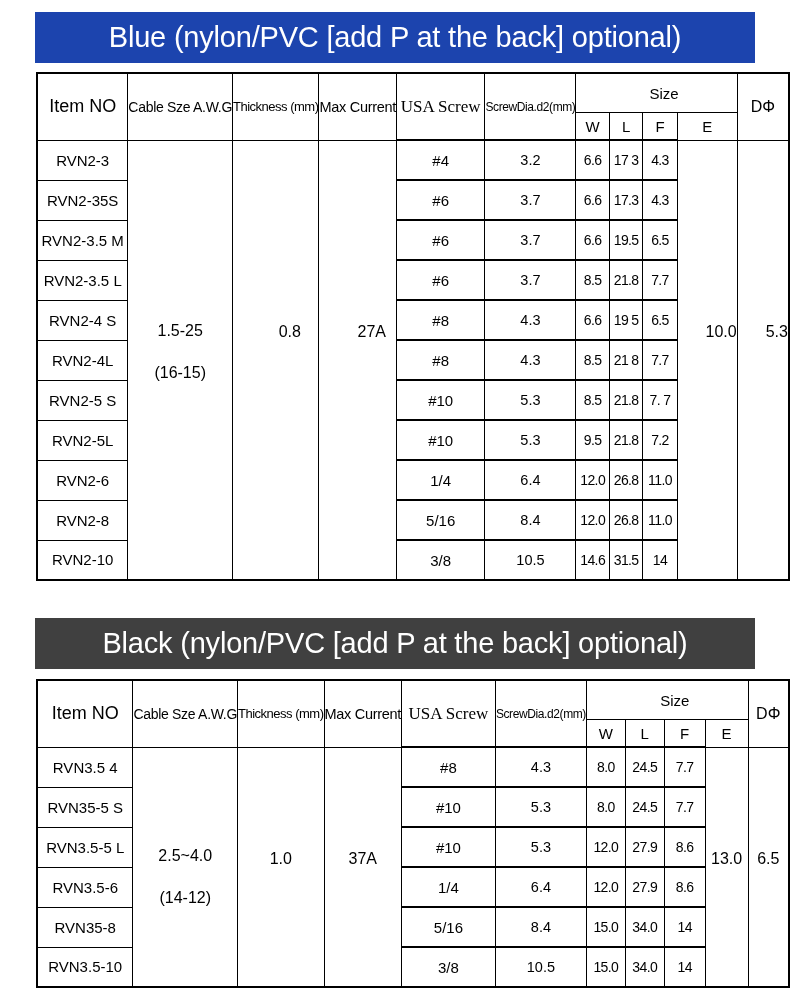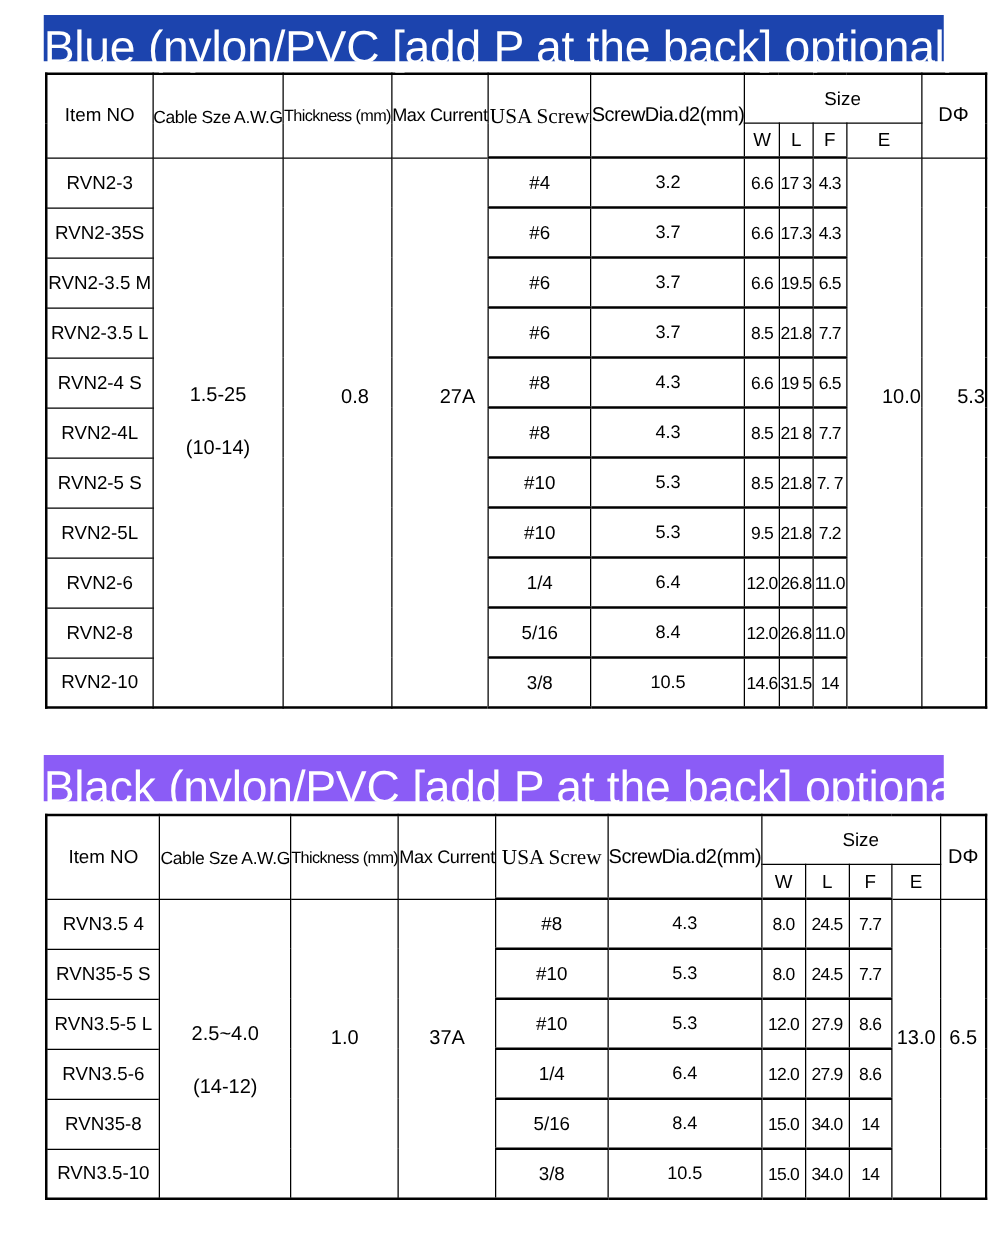--- a/index.html
+++ b/index.html
@@ -5,31 +5,31 @@
   html, body { margin: 0; padding: 0; }
   body {
     width: 790px;
     height: 1003px;
     background: #ffffff;
     font-family: "Liberation Sans", "DejaVu Sans", sans-serif;
     color: #000;
   }
   .banner {
     width: 720px;
-    height: 37px;
+    height: 51px;
     line-height: 51px;
     margin-left: 35px;
     text-align: center;
     color: #fff;
-    font-size: 37px;
+    font-size: 29px;
     white-space: nowrap;
     letter-spacing: -0.2px;
   }
   .banner.blue  { background: #1c44ae; margin-top: 12px; }
-  .banner.black { background: #8b5cf6; margin-top: 37px; }
+  .banner.black { background: #404040; margin-top: 37px; }
 
   table.spec {
     border-collapse: collapse;
     table-layout: fixed;
     margin-left: 36px;
     border: 2px solid #000;
   }
   table.spec.t1 { margin-top: 9px; }
   table.spec.t2 { margin-top: 10px; }
 
@@ -39,26 +39,26 @@
     vertical-align: middle;
     padding: 0;
     overflow: visible;
     font-weight: normal;
     white-space: nowrap;
   }
   tr.h1 th { height: 38px; }
   tr.h2 th { height: 26px; font-size: 15px; }
   .spec tbody tr { height: 40px; }
 
-  th.h-item  { font-size: 15px; }
+  th.h-item  { font-size: 18px; }
   th.h-cable { font-size: 14px;   letter-spacing: -0.3px; }
   th.h-thick { font-size: 13px;   letter-spacing: -0.5px; }
   th.h-curr  { font-size: 14.5px; letter-spacing: -0.3px; text-align: center; }
   th.h-screw { font-size: 17px; font-family: Liberation Serif, serif; }
-  th.h-dia   { font-size: 16px;   letter-spacing: -0.4px; }
+  th.h-dia   { font-size: 12px;   letter-spacing: -0.4px; }
   th.h-size  { font-size: 15px; padding-left: 15px; }
   th.h-dphi  { font-size: 16px; }
 
   td.item  { font-size: 15px; }
   td.sub   { border-top: 2px solid #000; border-bottom: 2px solid #000; }
   td.screw { font-size: 15px; }
   td.dia   { font-size: 14.5px; }
   td.wlf   { font-size: 14px; letter-spacing: -0.6px; }
   td.mg    { font-size: 16px; }
 
@@ -103,21 +103,21 @@
       <th>F</th>
       <th>E</th>
     </tr>
   </thead>
   <tbody>
     <tr>
       <td class="item">RVN2-3</td>
       <td class="mg" rowspan="11">
         <div class="cable-block up8">
           <div>1.5-25</div>
-          <div>(10-14)</div>
+          <div>(16-15)</div>
         </div>
       </td>
       <td class="mg" rowspan="11"><span class="up28">0.8</span></td>
       <td class="mg" rowspan="11"><span class="up28">27A</span></td>
       <td class="sub screw">#4</td>
       <td class="sub dia">3.2</td>
       <td class="sub wlf">6.6</td>
       <td class="sub wlf">17 3</td>
       <td class="sub wlf">4.3</td>
       <td class="mg" rowspan="11"><span class="up28">10.0</span></td>

